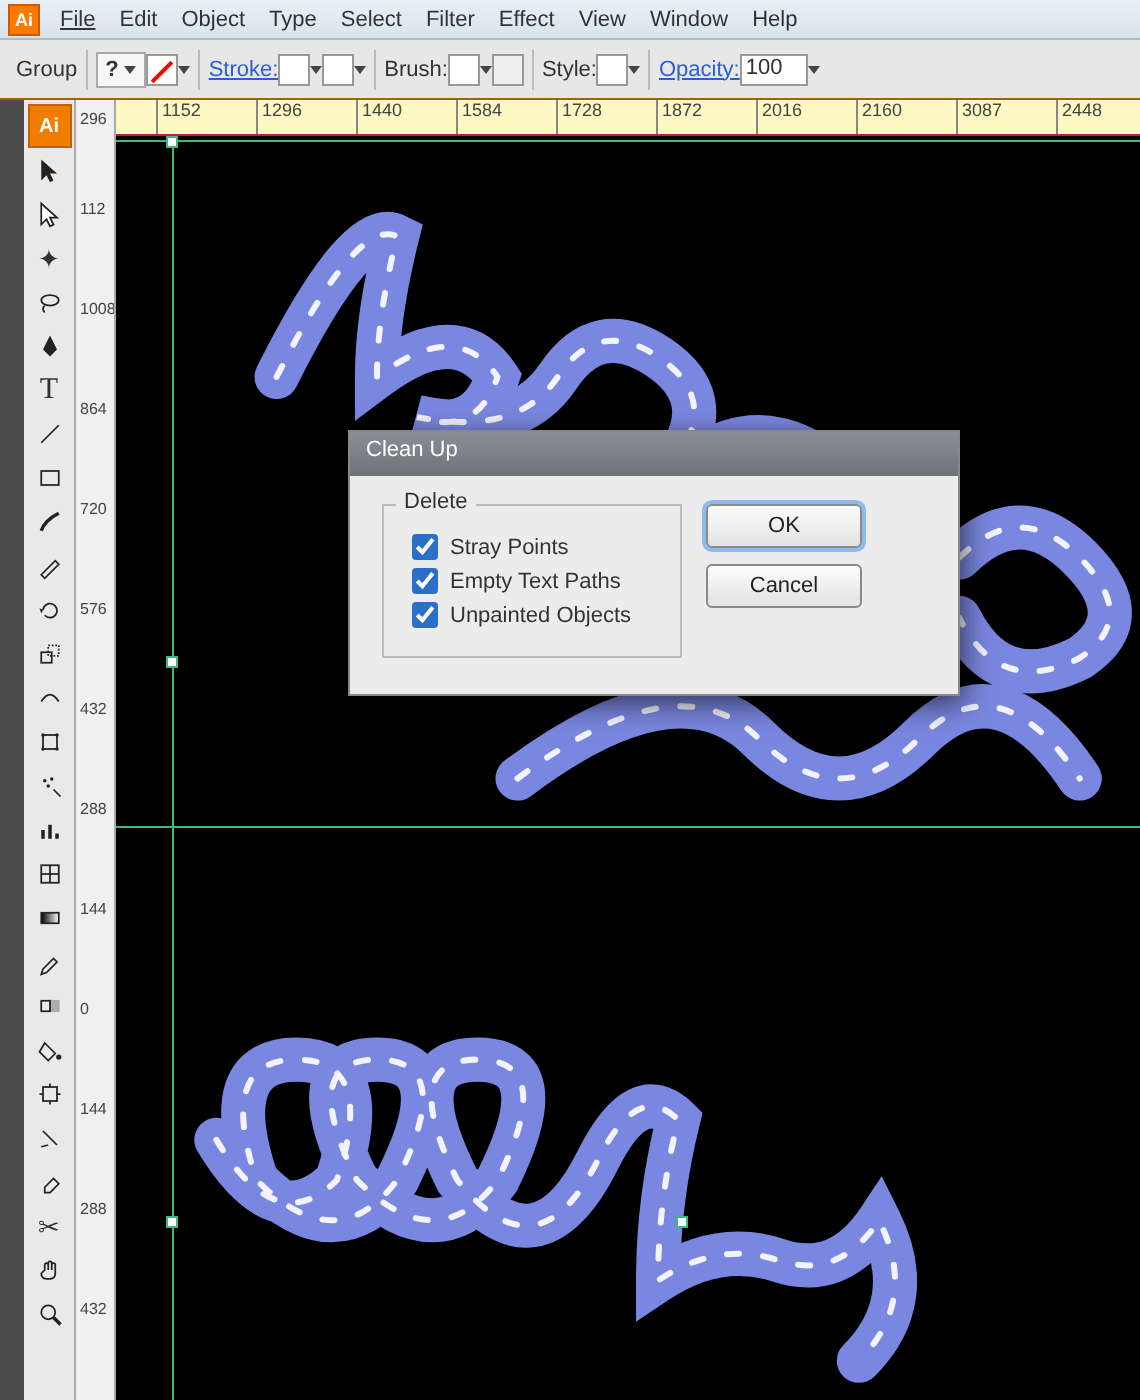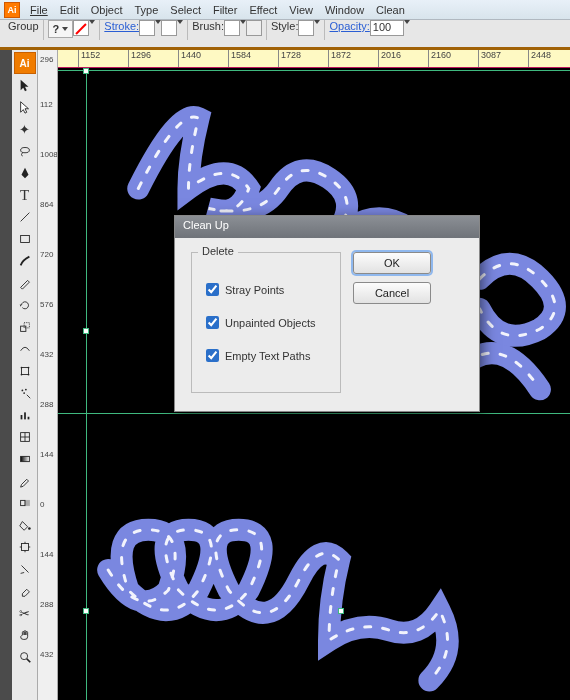--- a/index.html
+++ b/index.html
@@ -1,21 +1,21 @@
 <!DOCTYPE html>
 <html><head>
 <meta charset="utf-8">
 <style>
 * { box-sizing: border-box; margin: 0; padding: 0; font-family: "Segoe UI", Tahoma, sans-serif; font-size: 11px; }
 body { width: 570px; height: 700px; background: #ddd; overflow: hidden; position: relative; }
 .menubar { height: 20px; background: linear-gradient(#e8f0f8, #d8e4ec); display: flex; align-items: center; padding: 0 4px; border-bottom: 1px solid #b0b8c0; }
 .app-icon { width: 16px; height: 16px; background: #ff7a00; border: 1px solid #d05800; display: flex; align-items: center; justify-content: center; color: #fff; font-weight: bold; font-size: 9px; margin-right: 4px; }
 .menubar span.item { margin: 0 6px; color: #333; cursor: default; }
 .menubar span.item u { }
-.controlbar { height: 30px; background: #e7e7e7; border-bottom: 3px solid #a16207; display: flex; padding: 0 8px; gap: 0; color: #333; }
+.controlbar { height: 30px; background: #e7e7e7; border-bottom: 1px solid #a16207; display: flex; align-items: center; padding: 0 8px; gap: 0; color: #333; }
 .controlbar .sep { width: 1px; height: 20px; background: #bbb; margin: 0 4px; }
 .dropbtn { background: #f6f6f6; border: 1px solid #aaa; padding: 1px 4px; display: inline-flex; align-items: center; gap: 3px; height: 18px; }
 .tri { width: 0; height: 0; border-left: 3px solid transparent; border-right: 3px solid transparent; border-top: 4px solid #444; }
 .redslash { width: 16px; height: 16px; border: 1px solid #999; background: #fff; position: relative; }
 .redslash:after { content: ""; position: absolute; left: 0; right: 0; top: 50%; border-top: 2px solid red; transform: rotate(-45deg); }
 .swatch { width: 16px; height: 16px; border: 1px solid #999; background: #fff; }
 .linkicon { width: 16px; height: 16px; border: 1px solid #999; background: #eee; }
 .opacity-box { width: 34px; height: 16px; border: 1px solid #999; background: #fff; padding: 0 2px; }
 .workspace { position: absolute; top: 50px; left: 0; right: 0; bottom: 0; display: flex; }
 .leftstrip { width: 12px; background: #4b4b4b; }
@@ -32,42 +32,42 @@
 .rope { stroke: #7a87e0; stroke-width: 22; fill: none; stroke-linecap: round; }
 .rope-dash { stroke: #fff; stroke-width: 3; fill: none; stroke-dasharray: 6 12; stroke-linecap: round; opacity: 0.9; }
 .sel-line-h { position: absolute; left: 0; right: 0; border-top: 1px solid #3fb97f; }
 .sel-line-v { position: absolute; top: 0; bottom: 0; border-left: 1px solid #3fb97f; }
 .sel-handle { position: absolute; width: 6px; height: 6px; background: #fff; border: 1px solid #3fb97f; }
 .dialog { position: absolute; left: 174px; top: 215px; width: 306px; background: #ececec; border: 1px solid #888; box-shadow: 2px 4px 14px rgba(0,0,0,0.6); }
 .dlg-title { height: 22px; background: linear-gradient(#8b8f95, #6f7379); color: #fff; padding: 3px 8px; font-size: 11px; }
 .dlg-body { padding: 14px 12px 18px 16px; display: flex; gap: 12px; }
 .dlg-group { border: 1px solid #bbb; padding: 10px 10px 10px 14px; position: relative; width: 150px; }
 .dlg-group legend { position: absolute; top: -8px; left: 6px; background: #ececec; padding: 0 4px; color: #333; }
-.chk { display: flex; align-items: center; gap: 6px; margin: 20px 0; color: #333; }
+.chk { display: flex; align-items: center; gap: 6px; margin: 4px 0; color: #333; }
 .chk input { accent-color: #2a6fc9; }
 .dlg-btns { display: flex; flex-direction: column; gap: 8px; align-items: flex-end; }
 .dlg-btn { width: 78px; height: 22px; background: linear-gradient(#fcfcfc, #e2e2e2); border: 1px solid #8a8a8a; border-radius: 3px; color: #222; cursor: default; }
 .dlg-btn.primary { box-shadow: 0 0 0 2px #8fb8ee; }
 .vruler .num { font-size: 8px; color: #444; position: absolute; left: 2px; }
 </style>
 </head>
 <body>
 
 <div class="menubar">
   <div class="app-icon">Ai</div>
   <span class="item"><u>File</u></span>
   <span class="item">Edit</span>
   <span class="item">Object</span>
   <span class="item">Type</span>
   <span class="item">Select</span>
   <span class="item">Filter</span>
   <span class="item">Effect</span>
   <span class="item">View</span>
   <span class="item">Window</span>
-  <span class="item">Clean</span>
+  <span class="item">Help</span>
 </div>
 
 <div class="controlbar">
   <span>Group</span>
   <div class="sep"></div>
   <div class="dropbtn">
       <b>?</b>
       <span class="tri"></span>
     </div>
   <div class="redslash"></div>
@@ -303,25 +303,25 @@
   <div class="dlg-title">Clean Up</div>
   <div class="dlg-body">
     <div class="dlg-group">
       <legend>Delete</legend>
       <label class="chk">
           <input type="checkbox" checked="" style="">
           <span>Stray Points</span>
         </label>
       <label class="chk">
           <input type="checkbox" checked="" style="">
-          <span>Unpainted Objects</span>
+          <span>Empty Text Paths</span>
         </label>
       <label class="chk">
           <input type="checkbox" checked="" style="">
-          <span>Empty Text Paths</span>
+          <span>Unpainted Objects</span>
         </label>
     </div>
     <div class="dlg-btns">
       <button class="dlg-btn primary">OK</button>
       <button class="dlg-btn">Cancel</button>
     </div>
   </div>
 </div>
 
 </body></html>

